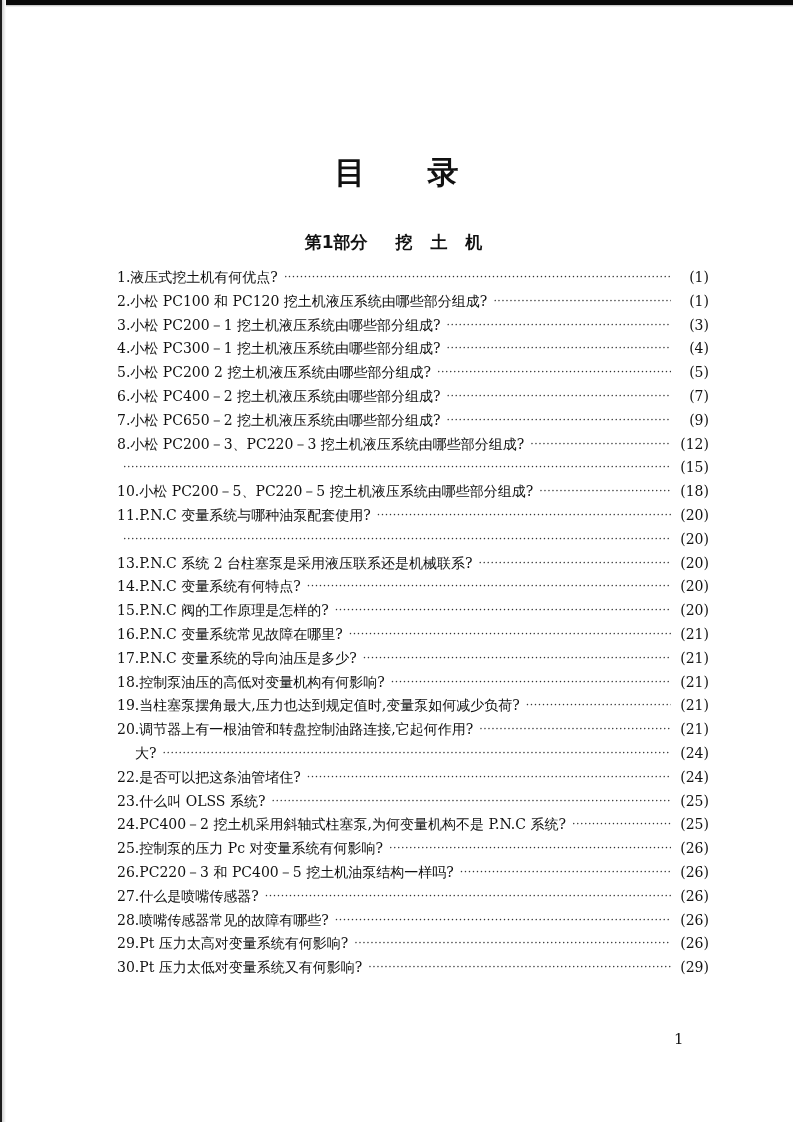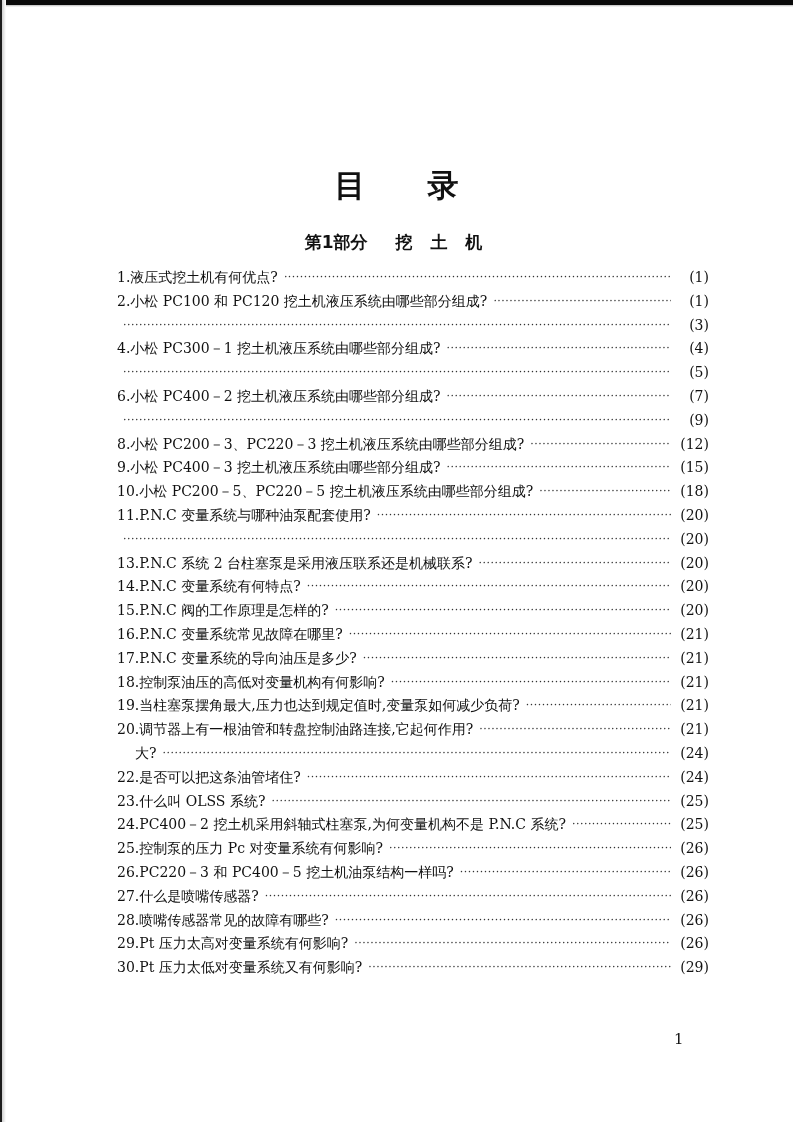--- a/index.html
+++ b/index.html
@@ -45,21 +45,21 @@
       left: 2px;
       top: 0;
       width: 4px;
       height: 1122px;
       background: linear-gradient(90deg, #cfcfcf, #ffffff);
     }
     .title {
       position: absolute;
       left: 0;
       width: 793px;
-      top: 165px;
+      top: 152px;
       text-align: center;
       font-family: "DejaVu Sans", "Liberation Sans", sans-serif;
       font-weight: bold;
       font-size: 31px;
       letter-spacing: 0;
     }
     .title span {
       display: inline-block;
     }
     .title .gap {
@@ -143,48 +143,50 @@
       <span class="label">1.液压式挖土机有何优点?</span>
       <span class="leader"></span>
       <span class="page">(1)</span>
     </div>
   <div class="toc-entry">
       <span class="label">2.小松 PC100 和 PC120 挖土机液压系统由哪些部分组成?</span>
       <span class="leader"></span>
       <span class="page">(1)</span>
     </div>
   <div class="toc-entry">
+      <span class="label">3.小松 PC200－1 挖土机液压系统由哪些部分组成?</span>
       <span class="leader"></span>
       <span class="page">(3)</span>
     </div>
   <div class="toc-entry">
       <span class="label">4.小松 PC300－1 挖土机液压系统由哪些部分组成?</span>
       <span class="leader"></span>
       <span class="page">(4)</span>
     </div>
   <div class="toc-entry">
+      <span class="label">5.小松 PC200  2 挖土机液压系统由哪些部分组成?</span>
       <span class="leader"></span>
       <span class="page">(5)</span>
     </div>
   <div class="toc-entry">
       <span class="label">6.小松 PC400－2 挖土机液压系统由哪些部分组成?</span>
       <span class="leader"></span>
       <span class="page">(7)</span>
     </div>
   <div class="toc-entry">
+      <span class="label">7.小松 PC650－2 挖土机液压系统由哪些部分组成?</span>
       <span class="leader"></span>
       <span class="page">(9)</span>
     </div>
   <div class="toc-entry">
       <span class="label">8.小松 PC200－3、PC220－3 挖土机液压系统由哪些部分组成?</span>
       <span class="leader"></span>
       <span class="page">(12)</span>
     </div>
   <div class="toc-entry">
-      <span class="label">9.小松 PC400－3 挖土机液压系统由哪些部分组成?</span>
       <span class="leader"></span>
       <span class="page">(15)</span>
     </div>
   <div class="toc-entry">
       <span class="label">10.小松 PC200－5、PC220－5 挖土机液压系统由哪些部分组成?</span>
       <span class="leader"></span>
       <span class="page">(18)</span>
     </div>
   <div class="toc-entry">
       <span class="label">11.P.N.C 变量系统与哪种油泵配套使用?</span>

